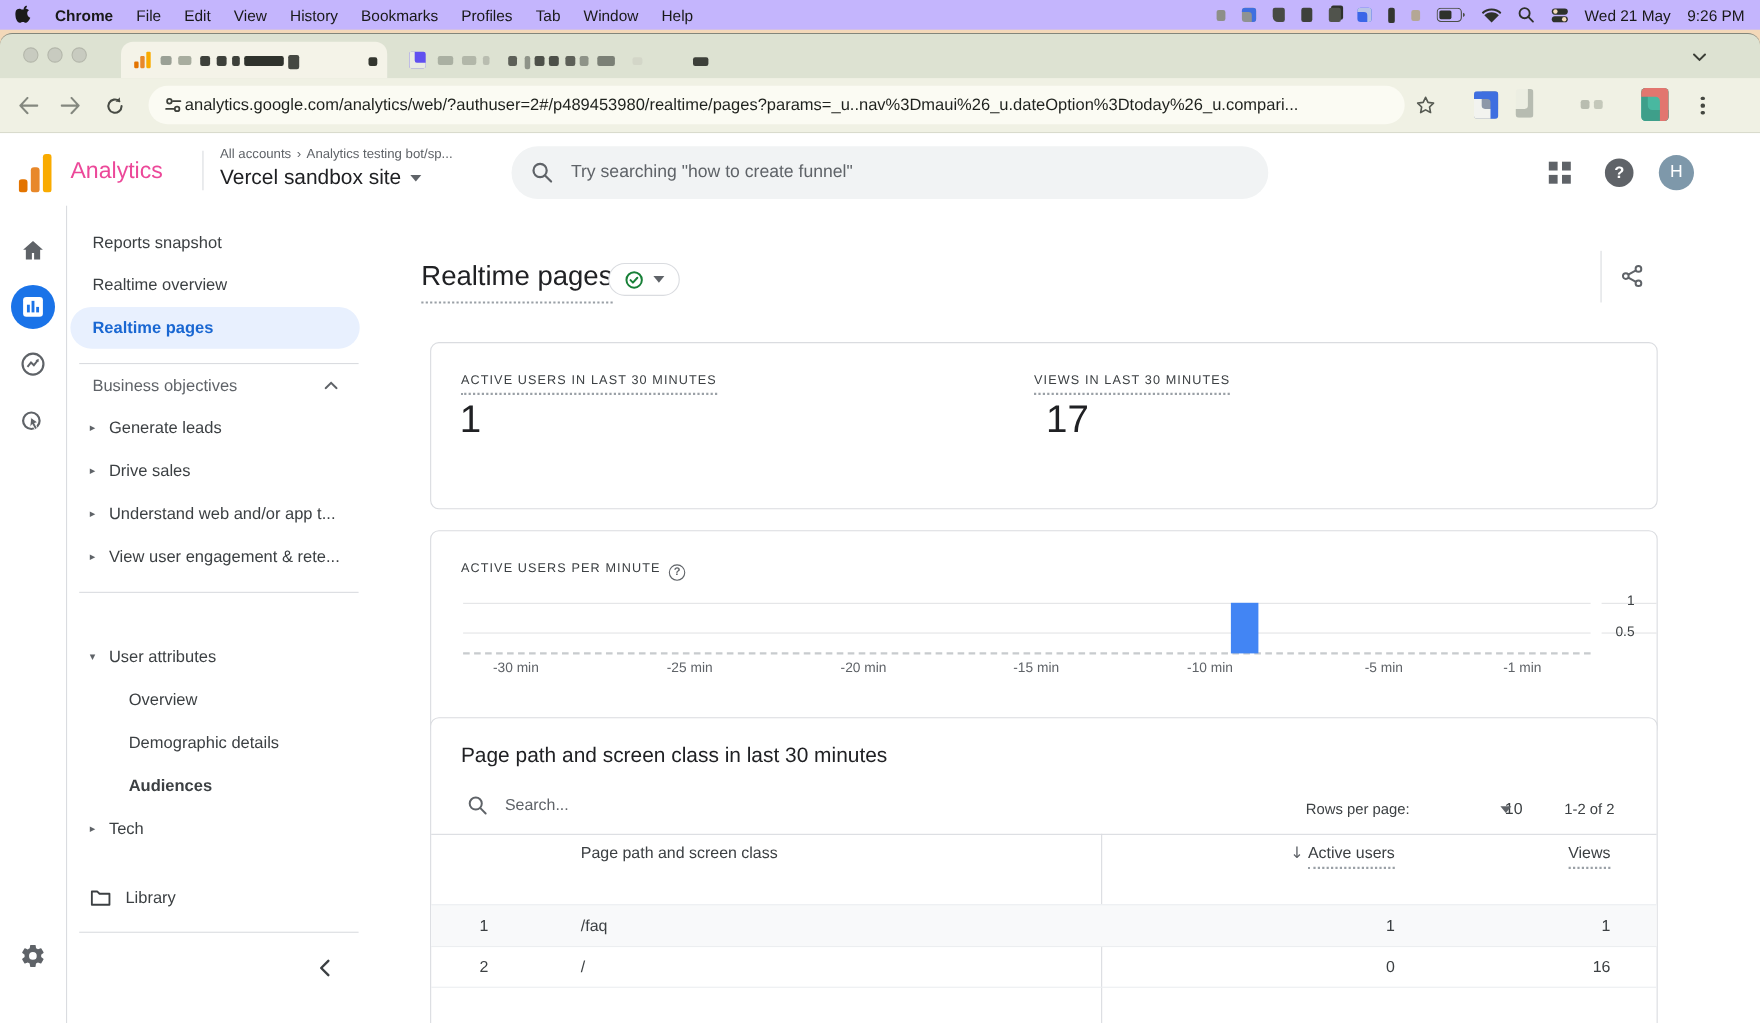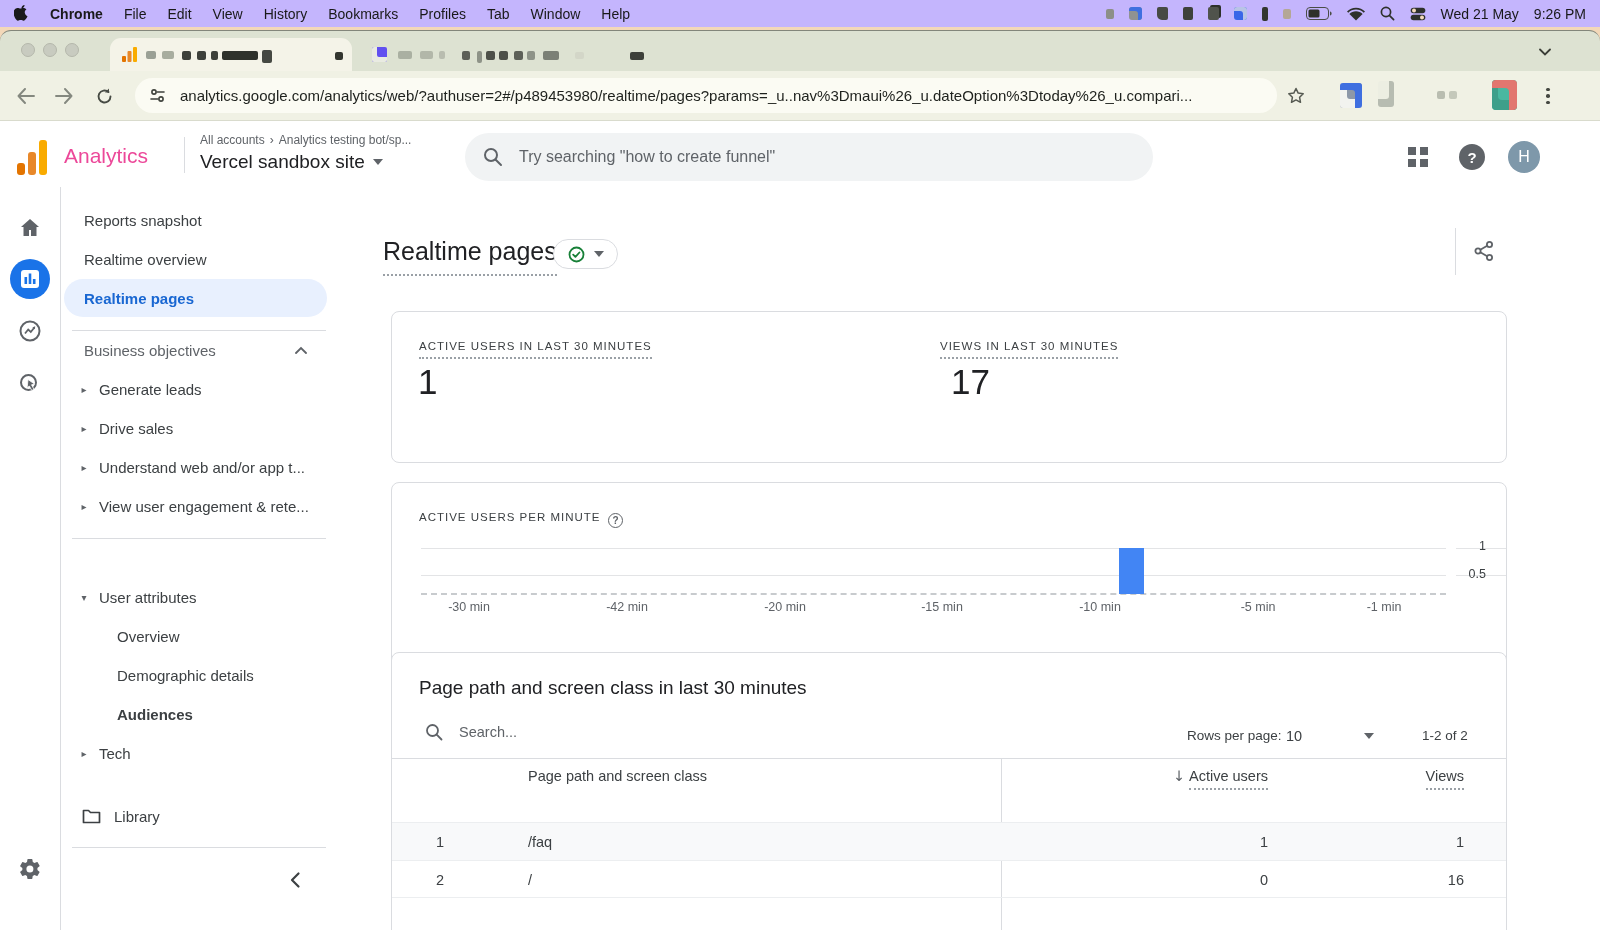--- a/index.html
+++ b/index.html
@@ -24,21 +24,21 @@
   .tabstrip{position:absolute;left:0;top:0;width:1600px;height:40px;}
   .traffic{position:absolute;top:12px;width:14px;height:14px;border-radius:50%;background:#c8cbc0;border:1px solid #b4b7ab;}
   .tab-active{position:absolute;left:110px;top:7px;width:242px;height:33px;background:#f4f3e8;border-radius:11px 11px 0 0;}
   .tab-inactive{position:absolute;left:362px;top:7px;width:300px;height:33px;border-radius:11px;}
   .redact{position:absolute;border-radius:2px;}
   .tab-caret-btn{position:absolute;right:42px;top:10px;width:26px;height:22px;border-radius:6px;display:flex;align-items:center;justify-content:center;color:#3b3e37;}
 
   .toolbar{position:absolute;left:0;top:40px;width:1600px;height:50px;background:#f0f1e4;border-bottom:1px solid #d9dbcd;}
   .navbtn{position:absolute;top:9px;width:32px;height:32px;display:flex;align-items:center;justify-content:center;border-radius:50%;}
   .urlpill{position:absolute;left:135px;top:7px;width:1142px;height:35px;background:#fbfbf3;border-radius:18px;
-    display:flex;align-items:center;padding:0 14px;gap:14px;}
+    display:flex;align-items:center;padding:0 14px;gap:2px;}
   .urltext{font-size:15px;color:#1e211d;white-space:nowrap;overflow:hidden;flex:1;}
   .menudots{display:flex;flex-direction:column;gap:3px;align-items:center;}
   .menudots i{width:3.5px;height:3.5px;background:#454841;border-radius:50%;}
 
   
   .ga{position:absolute;left:0;top:90px;width:1600px;height:810px;background:#fff;}
   .ga-divider-v{position:absolute;width:1px;background:#dadce0;}
   .ga-product{position:absolute;left:64px;top:23px;font-size:21px;color:#ec4899;}
   .crumb{position:absolute;left:200px;top:12px;font-size:12px;color:#5f6368;display:flex;gap:5px;align-items:center;}
   .property{position:absolute;left:200px;top:30px;font-size:19px;color:#202124;display:flex;gap:8px;align-items:center;}
@@ -435,21 +435,21 @@
         <span class="metric-label" style="left:27px;top:28px;border-bottom:none;padding-bottom:0;">
           <span>ACTIVE USERS PER MINUTE</span><span class="chart-help">?</span>
         </span>
         <div class="abs" style="left:29px;top:65px;width:1025px;height:46px;">
           <span class="gridline" style="left:0;top:0;width:1025px;"></span>
           <span class="gridline" style="left:0;top:27px;width:1025px;"></span>
           <span class="baseline" style="left:0;top:45px;width:1025px;"></span>
           <span class="chart-bar" style="left:698px;top:0;width:25px;height:46px;"></span>
         </div>
         <span class="xlab" style="left:42px;top:117px;">-30 min</span>
-        <span class="xlab" style="left:200px;top:117px;">-42 min</span>
+        <span class="xlab" style="left:200px;top:117px;">-25 min</span>
         <span class="xlab" style="left:358px;top:117px;">-20 min</span>
         <span class="xlab" style="left:515px;top:117px;">-15 min</span>
         <span class="xlab" style="left:673px;top:117px;">-10 min</span>
         <span class="xlab" style="left:831px;top:117px;">-5 min</span>
         <span class="xlab" style="left:957px;top:117px;">-1 min</span>
         <span class="gridline" style="left:1064px;top:65px;width:50px;"></span>
         <span class="gridline" style="left:1064px;top:92px;width:50px;"></span>
         <span class="ylab" style="left:1044px;top:56px;">1</span>
         <span class="ylab" style="left:1044px;top:84px;">0.5</span>
       </div>
@@ -458,21 +458,21 @@
         <span class="tbl-title">Page path and screen class in last 30 minutes</span>
 
         <div class="tbl-search">
           <svg width="18" height="18" viewBox="0 0 18 18">
               <circle cx="7.5" cy="7.5" r="5.5" fill="none" stroke="#5f6368" stroke-width="1.8"></circle>
               <line x1="11.7" y1="11.7" x2="16.5" y2="16.5" stroke="#5f6368" stroke-width="1.8" stroke-linecap="round"></line>
             </svg>
           <input placeholder="Search..." style="">
         </div>
         <span class="tbl-right" style="left:795px;">Rows per page:</span>
-        <span class="tbl-right" style="left:894px;font-size:14.5px;">10</span>
+        <span class="tbl-right" style="left:976px;font-size:14.5px;">10</span>
         <span class="caret-down abs" style="left:972px;top:80px;"></span>
         <span class="tbl-right" style="left:1030px;">1-2 of 2</span>
 
         <span class="abs" style="left:0;top:105px;width:1114px;height:1px;background:#dadce0;"></span>
         <span class="abs" style="left:609px;top:105px;width:1px;height:294px;background:#dadce0;"></span>
 
         <span class="hdr-cell" style="left:136px;">Page path and screen class</span>
         <span class="hdr-cell" style="left:676px;width:200px;text-align:right;">
           <span style="color:#5f6368;margin-right:4px;font-family:'DejaVu Sans',sans-serif;">↓</span><span class="dotted-u">Active users</span>
         </span>

